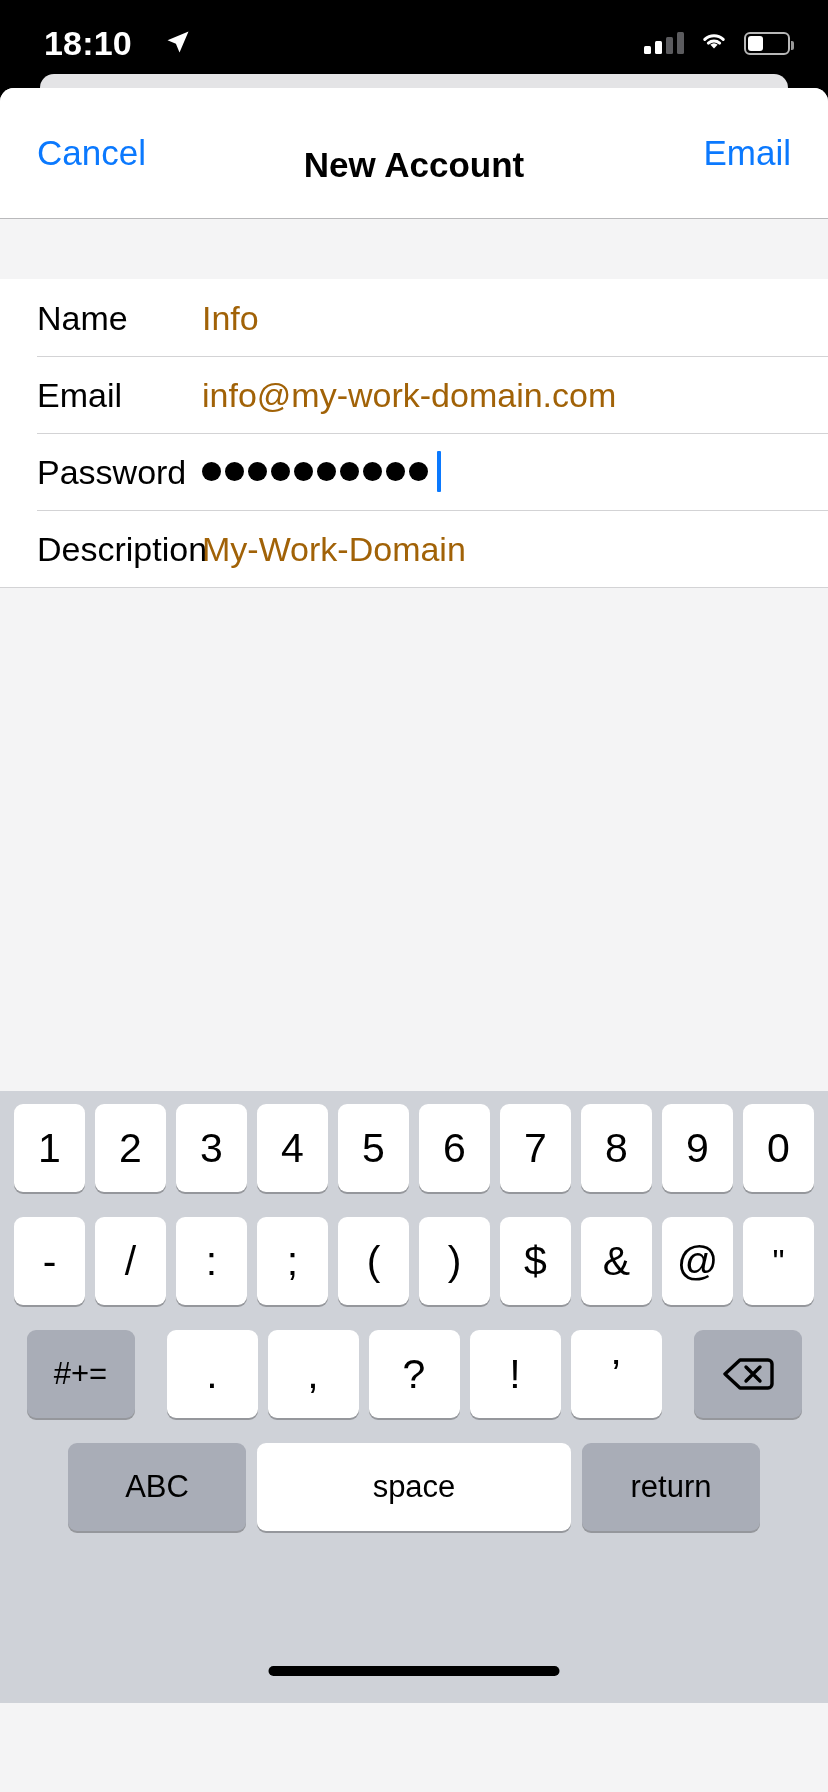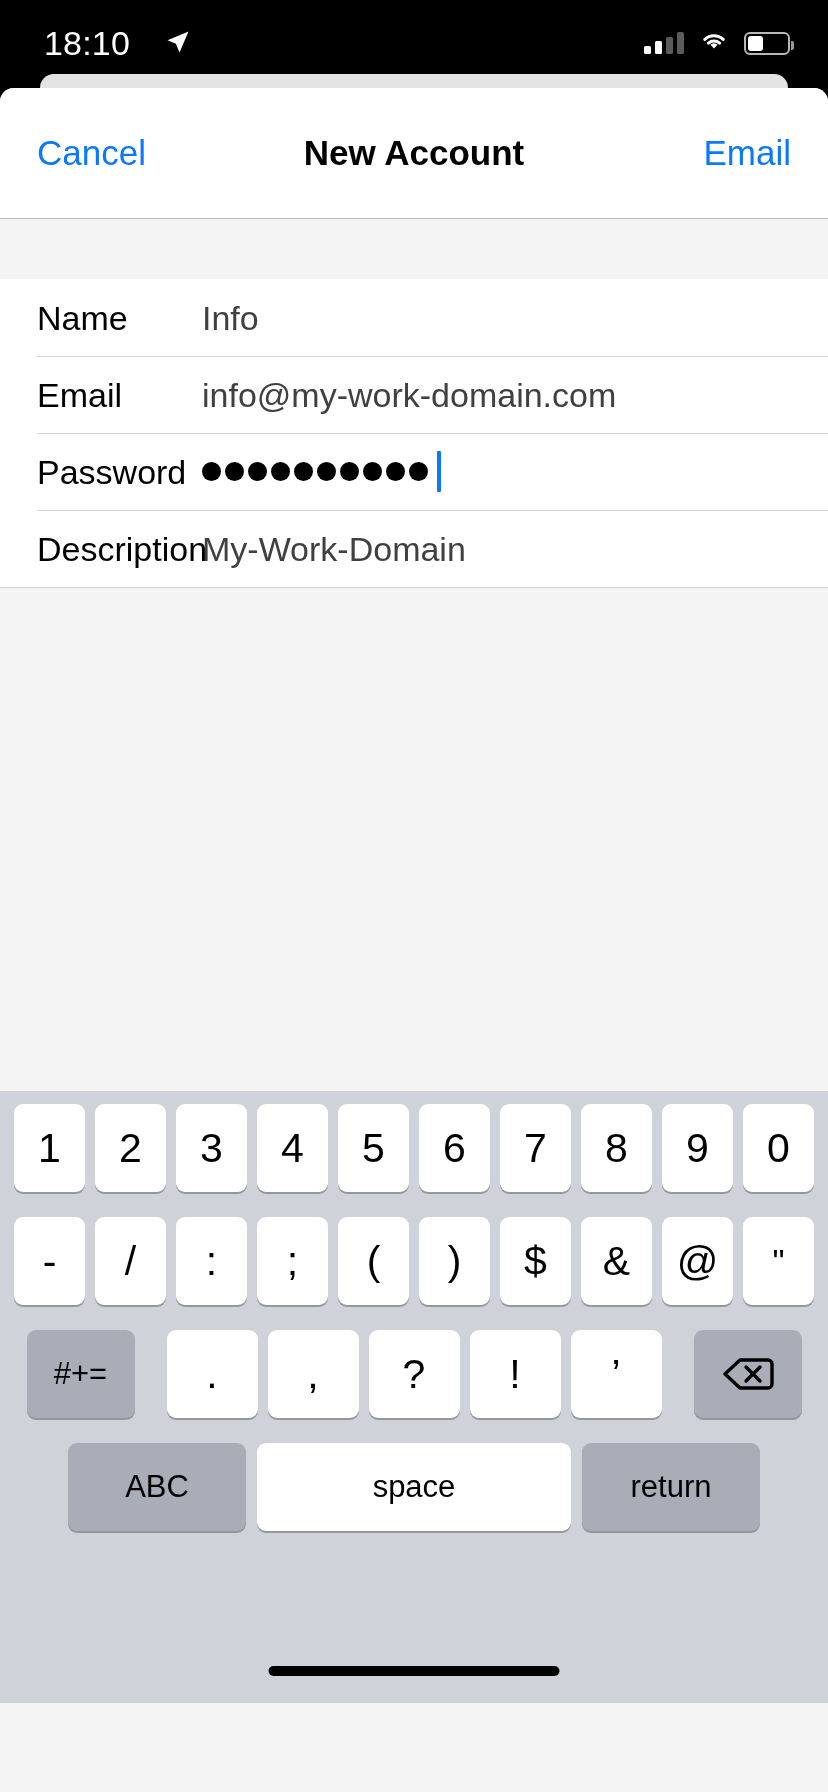--- a/index.html
+++ b/index.html
@@ -17,21 +17,21 @@
   }
 
   
   #status-bar {
     position:absolute; top:0; left:0;
     width:828px; height:84px;
     color:#fff;
   }
   #status-time {
     position:absolute; left:44px; top:26px;
-    font-size:34px; font-weight:400; letter-spacing:0.2px;
+    font-size:34px; font-weight:700; letter-spacing:0.2px;
     line-height:34px;
   }
   #loc-arrow { position:absolute; left:164px; top:28px; }
   #status-right {
     position:absolute; right:38px; top:28px;
     display:flex; align-items:center; gap:14px; height:30px;
   }
   .bars { display:flex; align-items:flex-end; gap:4px; height:22px; }
   .bars i { display:block; width:7px; background:#fff; border-radius:1.5px; }
   .bars i.b1 { height:8px; }
@@ -79,21 +79,21 @@
   }
   #nav-cancel, #nav-next {
     position:absolute; top:44px;
     font-size:35px; color:#0b79fe; line-height:42px;
     cursor:pointer; background:none; border:none;
     font-family:"Liberation Sans", sans-serif;
   }
   #nav-cancel { left:37px; }
   #nav-next   { right:37px; }
   #nav-title {
-    position:absolute; left:0; right:0; top:44px;
+    position:absolute; left:0; right:0; top:56px;
     text-align:center; font-size:35px; font-weight:bold;
     color:#000; line-height:42px;
   }
 
   
   .section-gap { height:60px; background:#f4f4f5; }
 
   
   #form-list { background:#fff; }
   .form-row {
@@ -107,21 +107,21 @@
     height:1px; background:#d3d3d5;
   }
   #form-list::after {
     content:""; display:block; height:1px; background:#d3d3d5;
   }
   .row-label {
     font-size:34px; color:#000; line-height:40px;
     white-space:nowrap;
   }
   .row-value {
-    font-size:34px; color:#404040; line-height:40px;
+    font-size:34px; color:#a16207; line-height:40px;
     white-space:nowrap;
   }
   .lbl-name   { margin-left:37px; }
   .val-at-202 { position:absolute; left:202px; }
   .dots {
     position:absolute; left:202px;
     display:flex; align-items:center; gap:4px;
   }
   .dots b {
     display:block; width:19px; height:19px;

